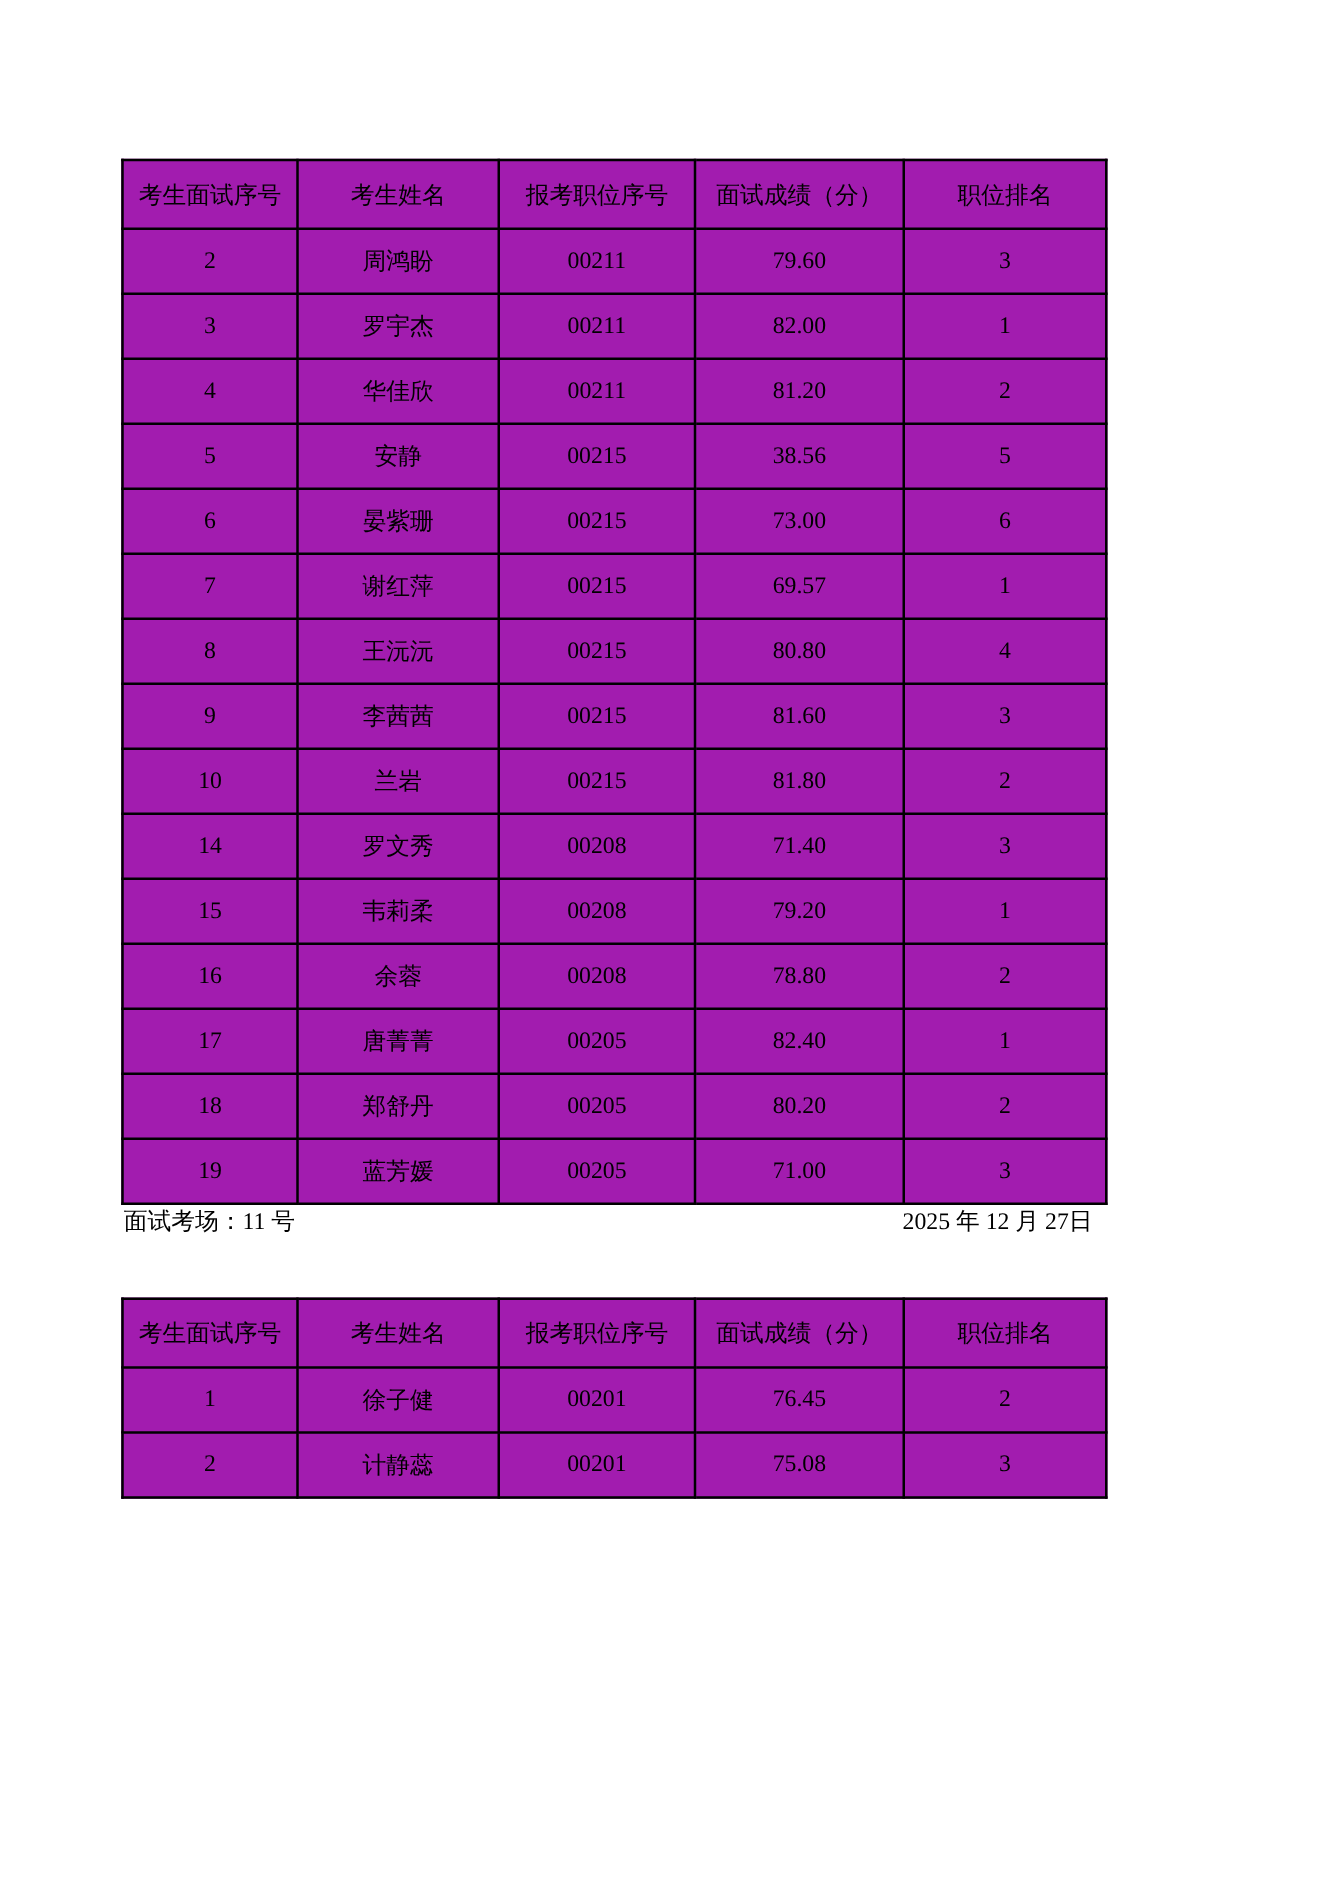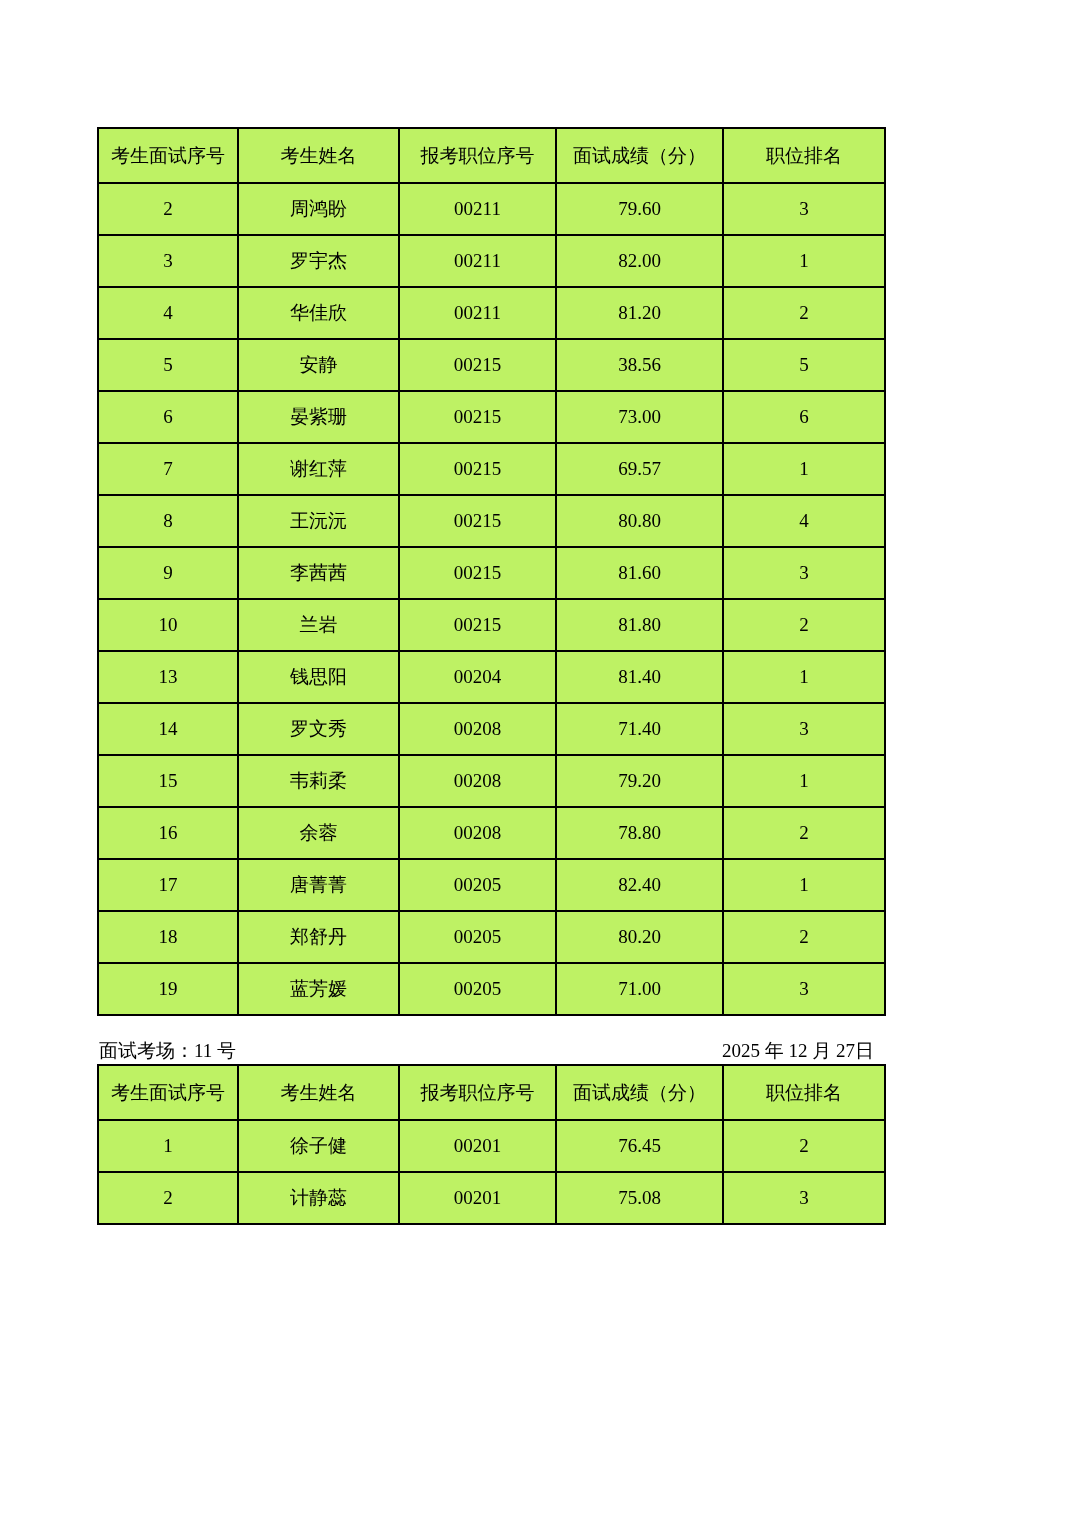--- a/index.html
+++ b/index.html
@@ -14,44 +14,44 @@
   .page {
     position: absolute;
     left: 97px;
     top: 127px;
     width: 787px;
   }
   table.score-table {
     border-collapse: collapse;
     table-layout: fixed;
     width: 787px;
-    background: #bef264;
+    background: #a21caf;
   }
   table.score-table th,
   table.score-table td {
     border: 2px solid #000000;
     text-align: center;
     vertical-align: middle;
     font-size: 19px;
     font-weight: normal;
     color: #000000;
     overflow: hidden;
     white-space: nowrap;
   }
   table.score-table thead tr { height: 55px; }
   table.score-table tbody tr { height: 52px; }
   col.c1 { width: 140px; }
   col.c2 { width: 161px; }
   col.c3 { width: 157px; }
   col.c4 { width: 167px; }
   col.c5 { width: 162px; }
   .meta-line {
-    height: 48px;
+    height: 74px;
     display: flex;
-    align-items: flex-end;
+    align-items: flex-start;
     justify-content: space-between;
     font-size: 19px;
     padding-left: 2px;
     padding-right: 10px;
   }
 </style>
 </head>
 <body>
 
 <div class="page">
@@ -131,27 +131,20 @@
           <td>3</td>
         </tr>
         <tr>
           <td>10</td>
           <td>兰岩</td>
           <td>00215</td>
           <td>81.80</td>
           <td>2</td>
         </tr>
         <tr>
-          <td>13</td>
-          <td>钱思阳</td>
-          <td>00204</td>
-          <td>81.40</td>
-          <td>1</td>
-        </tr>
-        <tr>
           <td>14</td>
           <td>罗文秀</td>
           <td>00208</td>
           <td>71.40</td>
           <td>3</td>
         </tr>
         <tr>
           <td>15</td>
           <td>韦莉柔</td>
           <td>00208</td>

